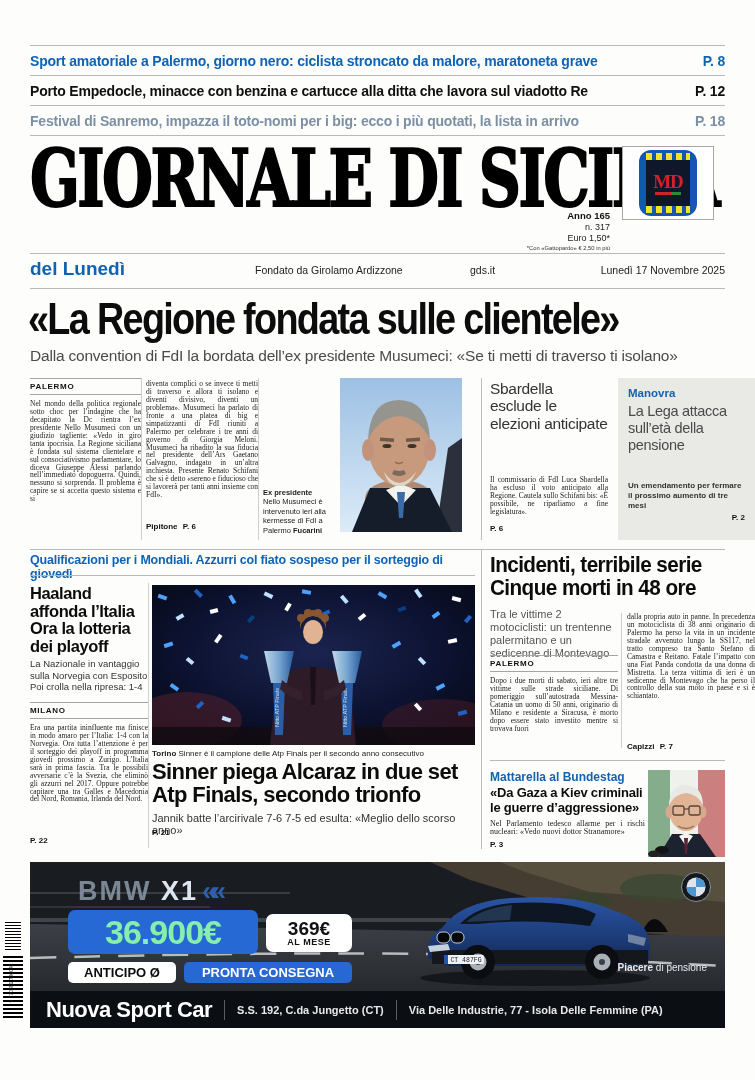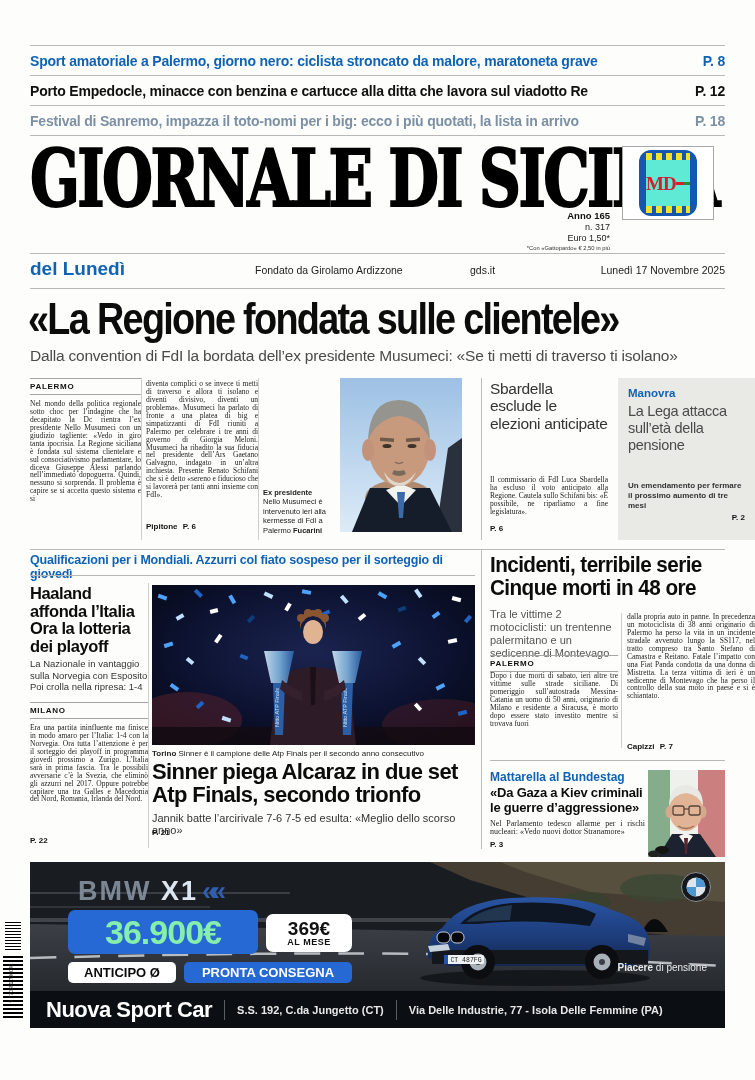--- a/index.html
+++ b/index.html
@@ -19,21 +19,21 @@
   
   .masthead-title{position:absolute;left:30px;top:140px;font-family:"DejaVu Serif",serif;
     font-weight:bold;font-size:78px;line-height:1;letter-spacing:-3.5px;color:#000;
     -webkit-text-stroke:2px #000;transform:scaleX(.75);transform-origin:left top;white-space:nowrap;}
   .md-box{position:absolute;left:622px;top:146px;width:90px;height:72px;background:#fff;
     border:1px solid #a8a8a8;display:flex;align-items:center;justify-content:center;}
   .md-inner{width:58px;height:60px;background:#1557b0;border-radius:12px;display:flex;
     flex-direction:column;align-items:center;justify-content:space-between;padding:3px 0;}
   .md-dash{width:44px;height:7px;background:
     repeating-linear-gradient(90deg,#f2e32a 0 6px,#1557b0 6px 10px);}
-  .md-core{width:44px;height:49px;background:#5eead4;display:flex;
+  .md-core{width:44px;height:49px;background:#0f172a;display:flex;flex-direction:column;
     align-items:center;justify-content:center;}
   .md-core b{font-family:"Liberation Serif",serif;font-size:19px;color:#d41f2c;letter-spacing:-1px;line-height:1;}
   .md-line{width:26px;height:3px;margin-top:1px;
     background:linear-gradient(90deg,#d41f2c 0 60%,#2a8a3a 60% 100%);}
   .mh-info{position:absolute;left:440px;top:210px;width:170px;text-align:right;line-height:1.25;}
   .mh-info .a{font-weight:bold;font-size:9.5px;}
   .mh-info .b{font-size:9px;color:#222;}
   .mh-info .c{font-size:5.8px;color:#333;margin-top:1px;}
 
   .edition{position:absolute;left:30px;top:258px;font-size:19px;font-weight:bold;color:#1063b4;}
@@ -332,21 +332,21 @@
   <div class="sinner-head">Sinner piega Alcaraz in due set Atp Finals, secondo trionfo</div>
   <div class="sinner-stand">Jannik batte l’arcirivale 7-6 7-5 ed esulta: «Meglio dello scorso anno»</div>
   <div class="abs byline" style="left:152px;top:828px;width:323px;">P. 21</div>
 
   <div class="vrule" style="left:481px;top:549px;height:300px;background:#bdbdbd;"></div>
 
   <div class="inc-head">Incidenti, terribile serie Cinque morti in 48 ore</div>
   <div class="inc-stand">Tra le vittime 2 motociclisti: un trentenne palermitano e un sedicenne di Montevago</div>
   <div class="abs" style="left:490px;top:655px;width:128px;">
     <div class="kicker">PALERMO</div>
-    <div class="bodytxt" style="height:66px;overflow:hidden;">Dopo i due morti di sabato, ieri altre tre vittime sulle strade siciliane. Di pomeriggio sull’autostrada Messina-Catania un uomo di 50 anni, originario di Milano e residente a Siracusa, è morto dopo essere stato investito mentre si trovava fuori</div>
+    <div class="bodytxt" style="margin-top:5px;height:66px;overflow:hidden;">Dopo i due morti di sabato, ieri altre tre vittime sulle strade siciliane. Di pomeriggio sull’autostrada Messina-Catania un uomo di 50 anni, originario di Milano e residente a Siracusa, è morto dopo essere stato investito mentre si trovava fuori</div>
   </div>
   <div class="vrule" style="left:621px;top:613px;height:135px;"></div>
   <div class="abs" style="left:627px;top:613px;width:128px;">
     <div class="bodytxt" style="height:128px;overflow:hidden;">dalla propria auto in panne. In precedenza un motociclista di 38 anni originario di Palermo ha perso la vita in un incidente stradale avvenuto lungo la SS117, nel tratto compreso tra Santo Stefano di Camastra e Reitano. Fatale l’impatto con una Fiat Panda condotta da una donna di Mistretta. La terza vittima di ieri è un sedicenne di Montevago che ha perso il controllo della sua moto in paese e si è schiantato.</div>
     <div class="byline" style="margin-top:1px;">
       <span>Capizzi</span>
       <span class="pref" style="margin-left:3px;">P. 7</span>
     </div>
   </div>
 

